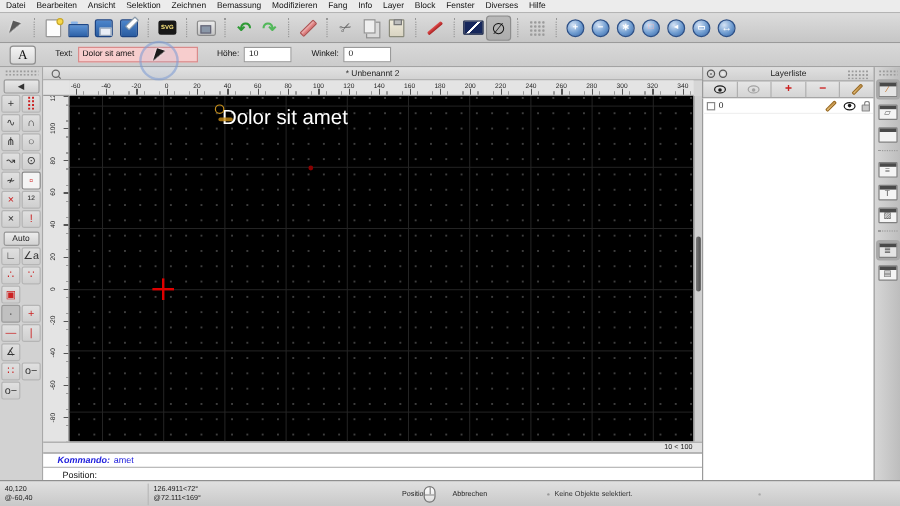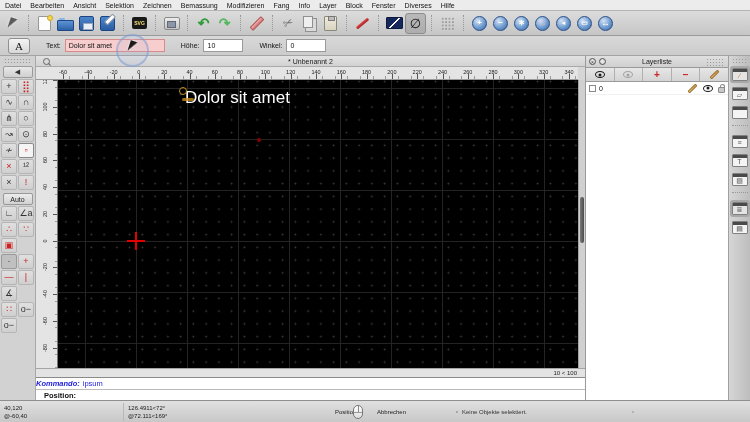--- a/index.html
+++ b/index.html
@@ -127,24 +127,24 @@
   .snap-smudge-marker{position:absolute;width:12px;height:3px;background:rgba(200,140,20,0.8);border-radius:2px;}
   .point-marker-red{position:absolute;width:4px;height:4px;background:#8a0000;border-radius:50%;}
 
   #vscroll{position:absolute;left:578px;top:80px;width:7px;height:288px;background:#d0d0d0;border-left:1px solid #a5a5a5;}
   #vthumb{position:absolute;left:1px;top:117px;width:4px;height:46px;border-radius:3px;background:linear-gradient(90deg,#7a7a7a,#4c4c4c);}
   #hscrollrow{position:absolute;left:36px;top:368px;width:549px;height:9px;background:#e3e3e3;border-top:1px solid #a5a5a5;}
   #zoomlabel{position:absolute;right:8px;top:1px;font-size:6px;color:#222;}
 
   #kommandorow{position:absolute;left:36px;top:377px;width:549px;height:12px;background:#fff;border-top:1px solid #8a8a8a;
      display:flex;align-items:center;font-size:7.5px;color:#2222dd;}
-  #kommandorow .klabel{font-style:italic;font-weight:bold;margin-left:0;margin-right:3px;}
+  #kommandorow .klabel{font-style:italic;font-weight:bold;margin-left:12px;margin-right:3px;}
   #positionrow{position:absolute;left:36px;top:389px;width:549px;height:11px;background:#fff;border-top:1px solid #bbb;
      display:flex;align-items:center;font-size:7.5px;color:#111;}
-  #positionrow .plabel{margin-left:8px;font-weight:bold;}
+  #positionrow .plabel{margin-left:16px;font-weight:normal;}
 
   
   #layertitle{position:absolute;left:585px;top:56px;width:143px;height:12px;background:linear-gradient(#e0e0e0,#d0d0d0);
      border-bottom:1px solid #9a9a9a;border-left:1px solid #9a9a9a;display:flex;align-items:center;font-size:7px;color:#222;}
   #layertitle .title{position:absolute;left:0;right:0;text-align:center;}
   .wdot{width:7px;height:7px;border-radius:50%;border:1px solid #555;margin-left:3px;display:flex;align-items:center;justify-content:center;
         font-size:5px;color:#333;background:radial-gradient(#f0f0f0,#c8c8c8);position:relative;z-index:2;}
   .ltitle-grip{position:absolute;right:4px;top:2px;width:18px;height:8px;z-index:2;
         background-image:radial-gradient(#9a9a9a 0.7px,transparent 1px);background-size:3px 3px;}
   #layerbtns{position:absolute;left:585px;top:68px;width:143px;height:14px;background:linear-gradient(#e6e6e6,#d4d4d4);
@@ -395,21 +395,21 @@
 
   <div id="vscroll" data-name="vertical-scrollbar">
     <div id="vthumb" data-name="vertical-scrollbar-thumb"></div>
   </div>
   <div id="hscrollrow" data-name="horizontal-scrollbar">
     <span id="zoomlabel" data-name="zoom-indicator">10 &lt; 100</span>
   </div>
 
   <div id="kommandorow" data-name="command-line">
     <span class="klabel" data-name="command-label">Kommando:</span>
-    <span data-name="command-value">ipsum</span>
+    <span data-name="command-value">amet</span>
   </div>
   <div id="positionrow" data-name="position-line">
     <span class="plabel" data-name="position-label">Position:</span>
   </div>
 
   <div id="layertitle" data-name="layer-panel-titlebar">
     <span class="wdot" data-name="close-icon">×</span>
     <span class="wdot" data-name="miniaturize-icon"></span>
     <span class="title" data-name="layer-panel-title">Layerliste</span>
     <span class="ltitle-grip" data-name="panel-drag-handle"></span>

